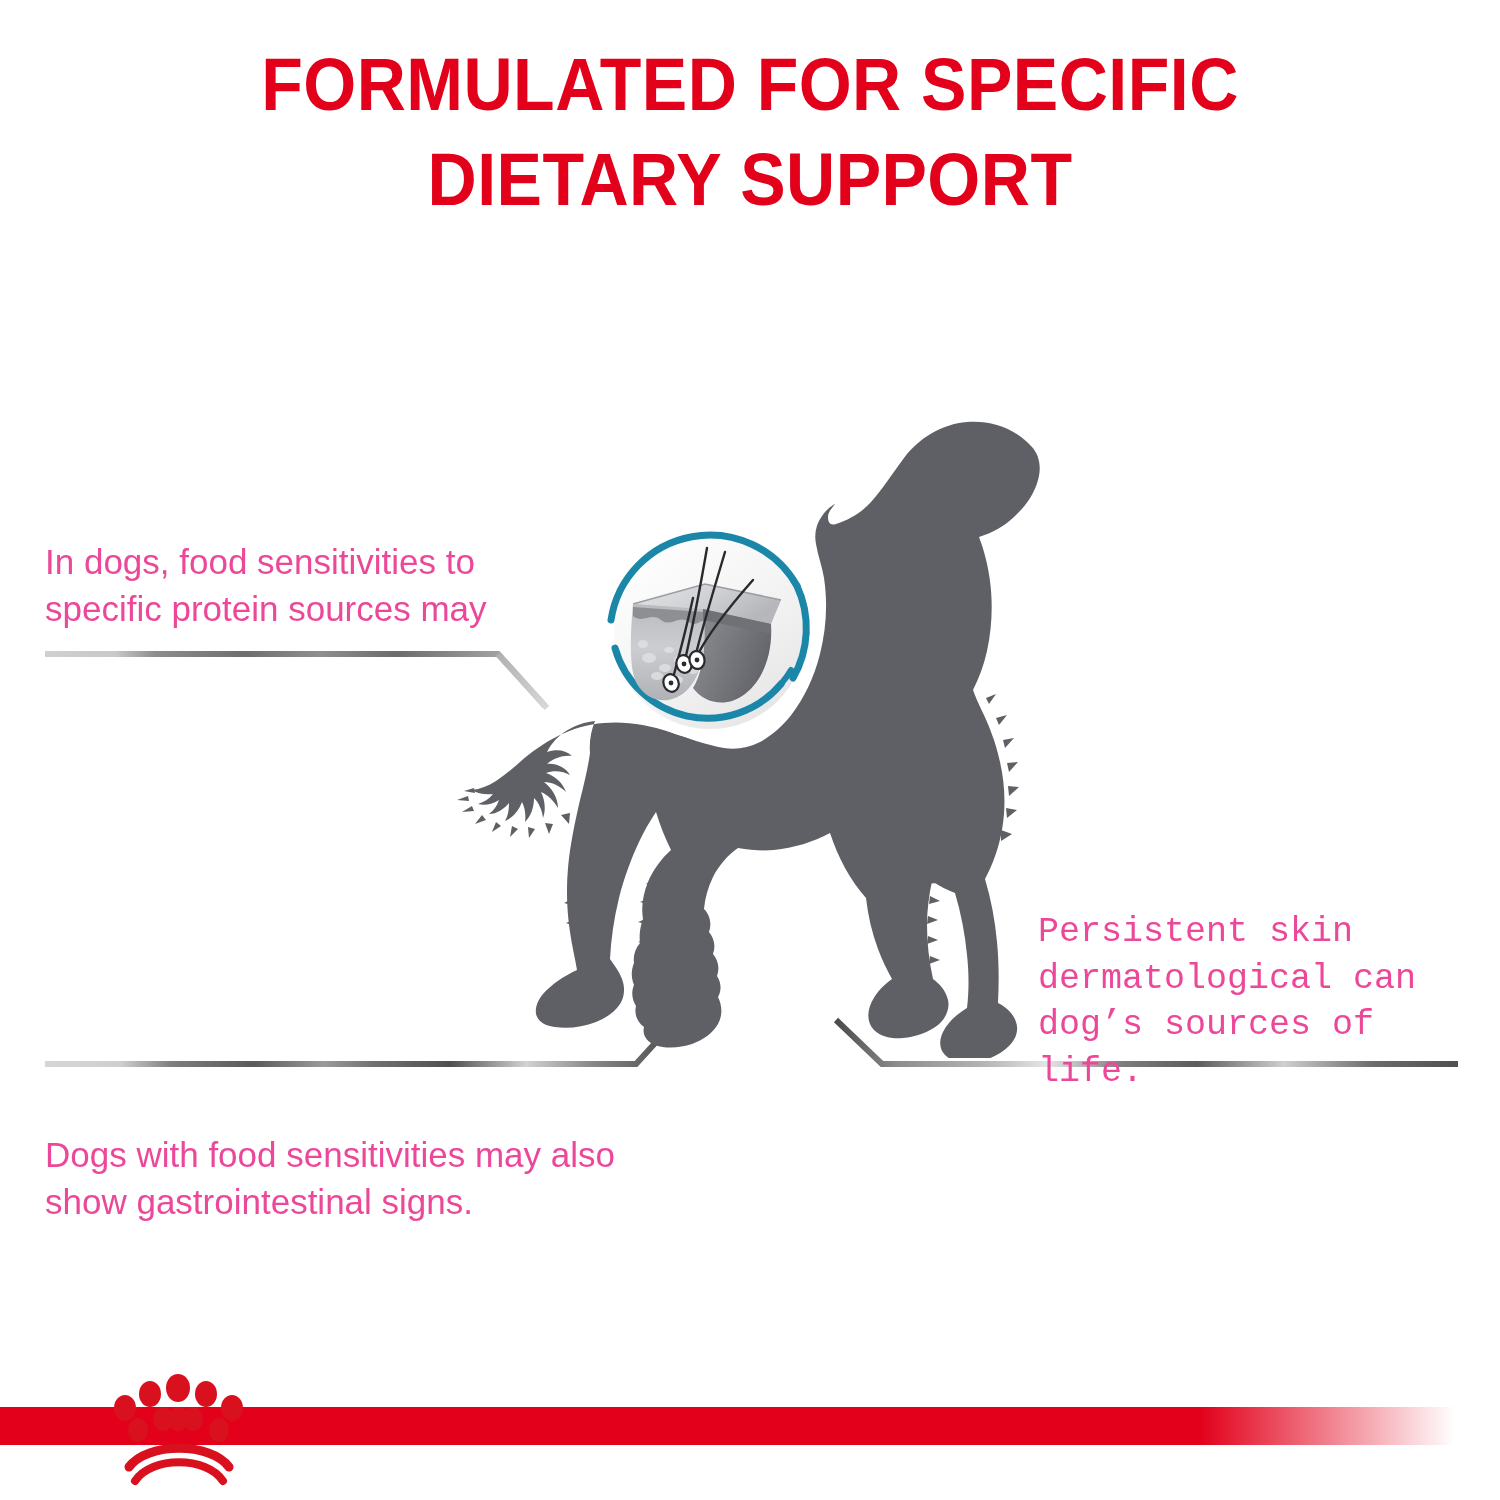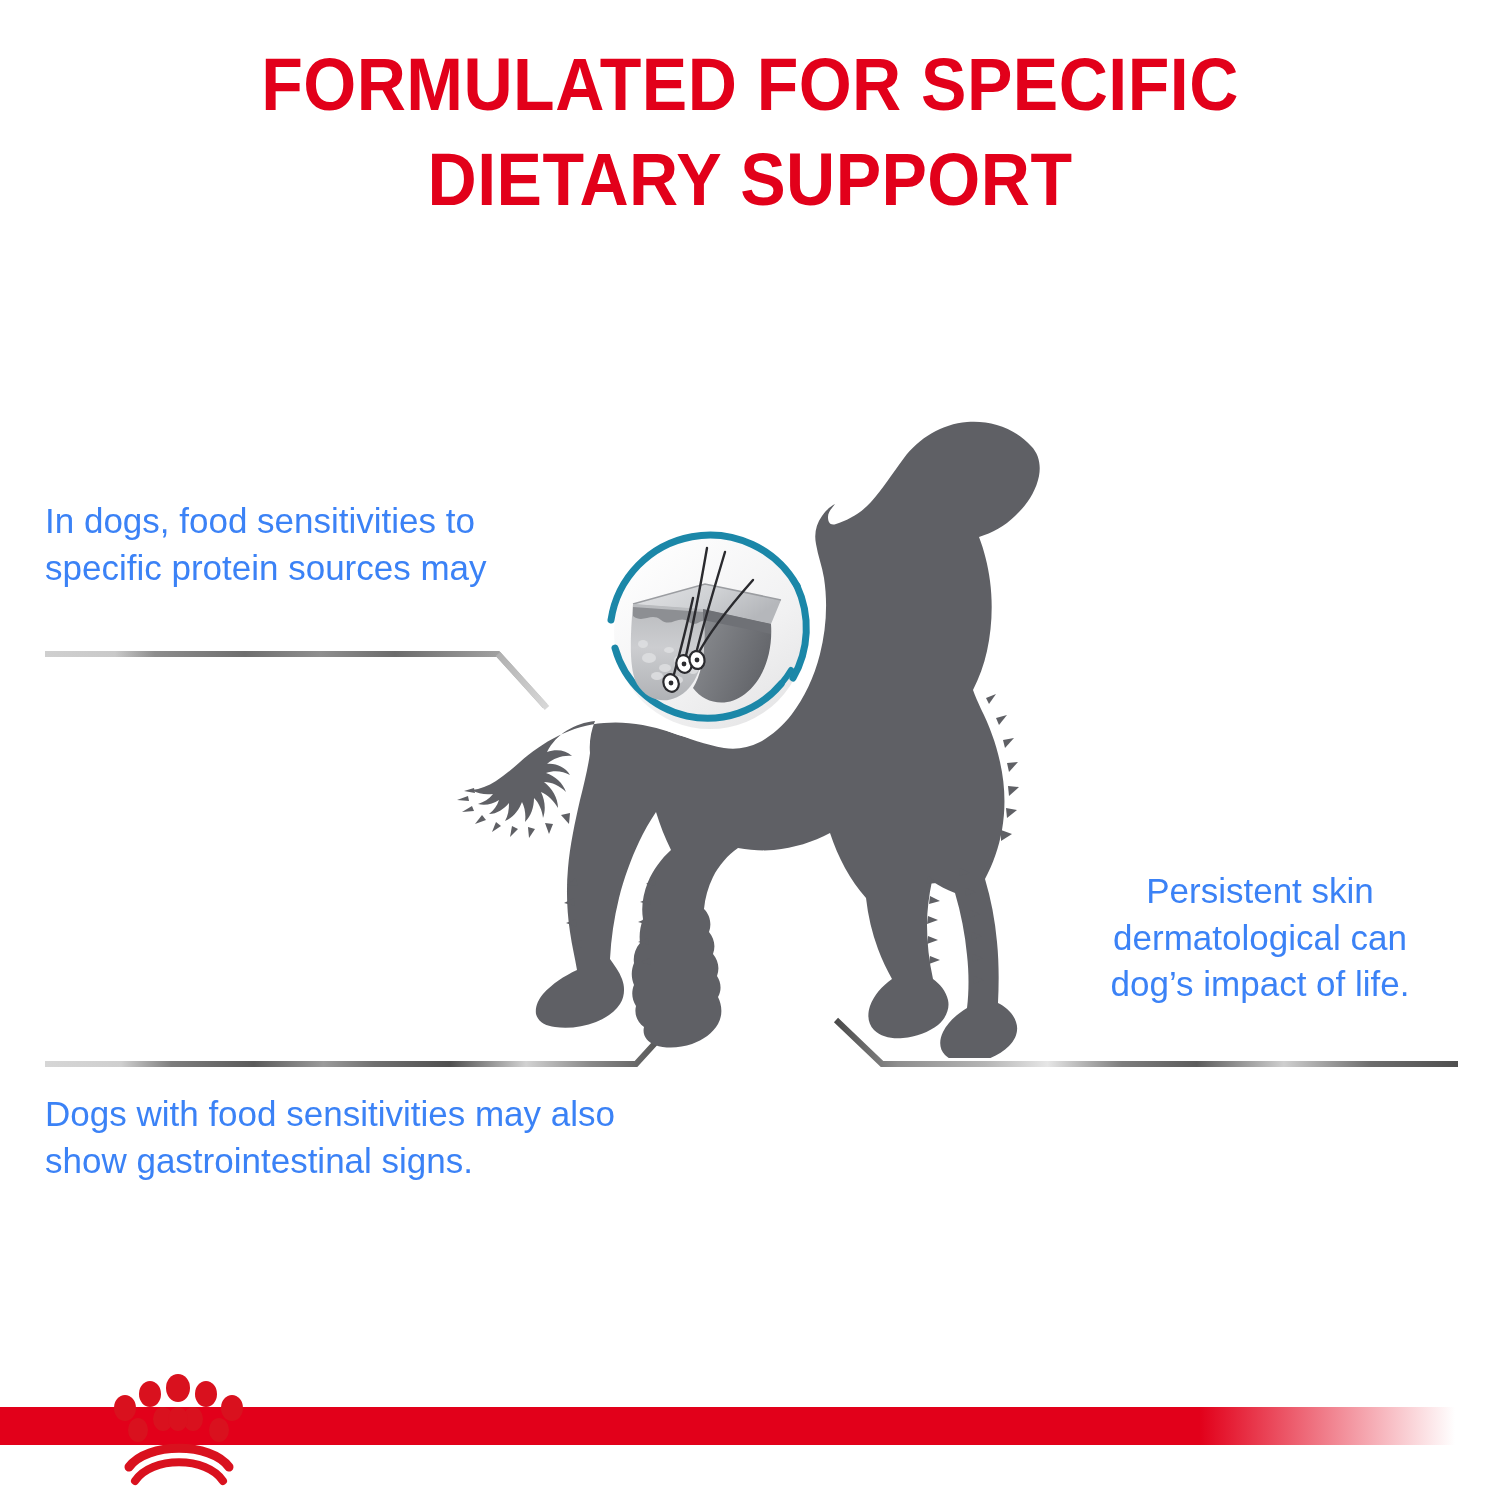--- a/index.html
+++ b/index.html
@@ -22,27 +22,28 @@
     line-height:1.28;
     letter-spacing:0.5px;
     transform:scaleX(0.92);
     transform-origin:50% 50%;
   }
   .title-line{display:block;white-space:nowrap;}
 
   
   .callout{
     position:absolute;
-    color:#3b82f6;
+    color:#ec4899;
     font-size:35px;
     line-height:1.33;
+    margin-top:41px;
   }
   .callout p{margin:0;}
   .callout-tl{left:45px;top:498px;width:545px;text-align:left;}
-  .callout-r {right:30px;top:868px;width:420px;text-align:center;}
+  .callout-r {right:42px;top:868px;width:420px;text-align:left;font-family:Liberation Mono, monospace;}
   .callout-bl{left:45px;top:1091px;width:700px;text-align:left;}
 
   
   .connectors{position:absolute;left:0;top:0;width:1500px;height:1500px;pointer-events:none;}
 
   
   .dog-wrap{position:absolute;left:430px;top:398px;width:660px;height:660px;}
 
   
   .badge{position:absolute;left:585px;top:508px;width:250px;height:250px;}
@@ -358,21 +359,21 @@
   </div>
 
   <div class="callout callout-tl">
     <p>In dogs, food sensitivities to</p>
     <p>specific protein sources may</p>
   </div>
 
   <div class="callout callout-r">
     <p>Persistent skin</p>
     <p>dermatological can</p>
-    <p>dog’s impact of life.</p>
+    <p>dog’s sources of life.</p>
   </div>
 
   <div class="callout callout-bl">
     <p>Dogs with food sensitivities may also</p>
     <p>show gastrointestinal signs.</p>
   </div>
 
   <div class="footer-bar"></div>
 
   <div class="brand-logo">

